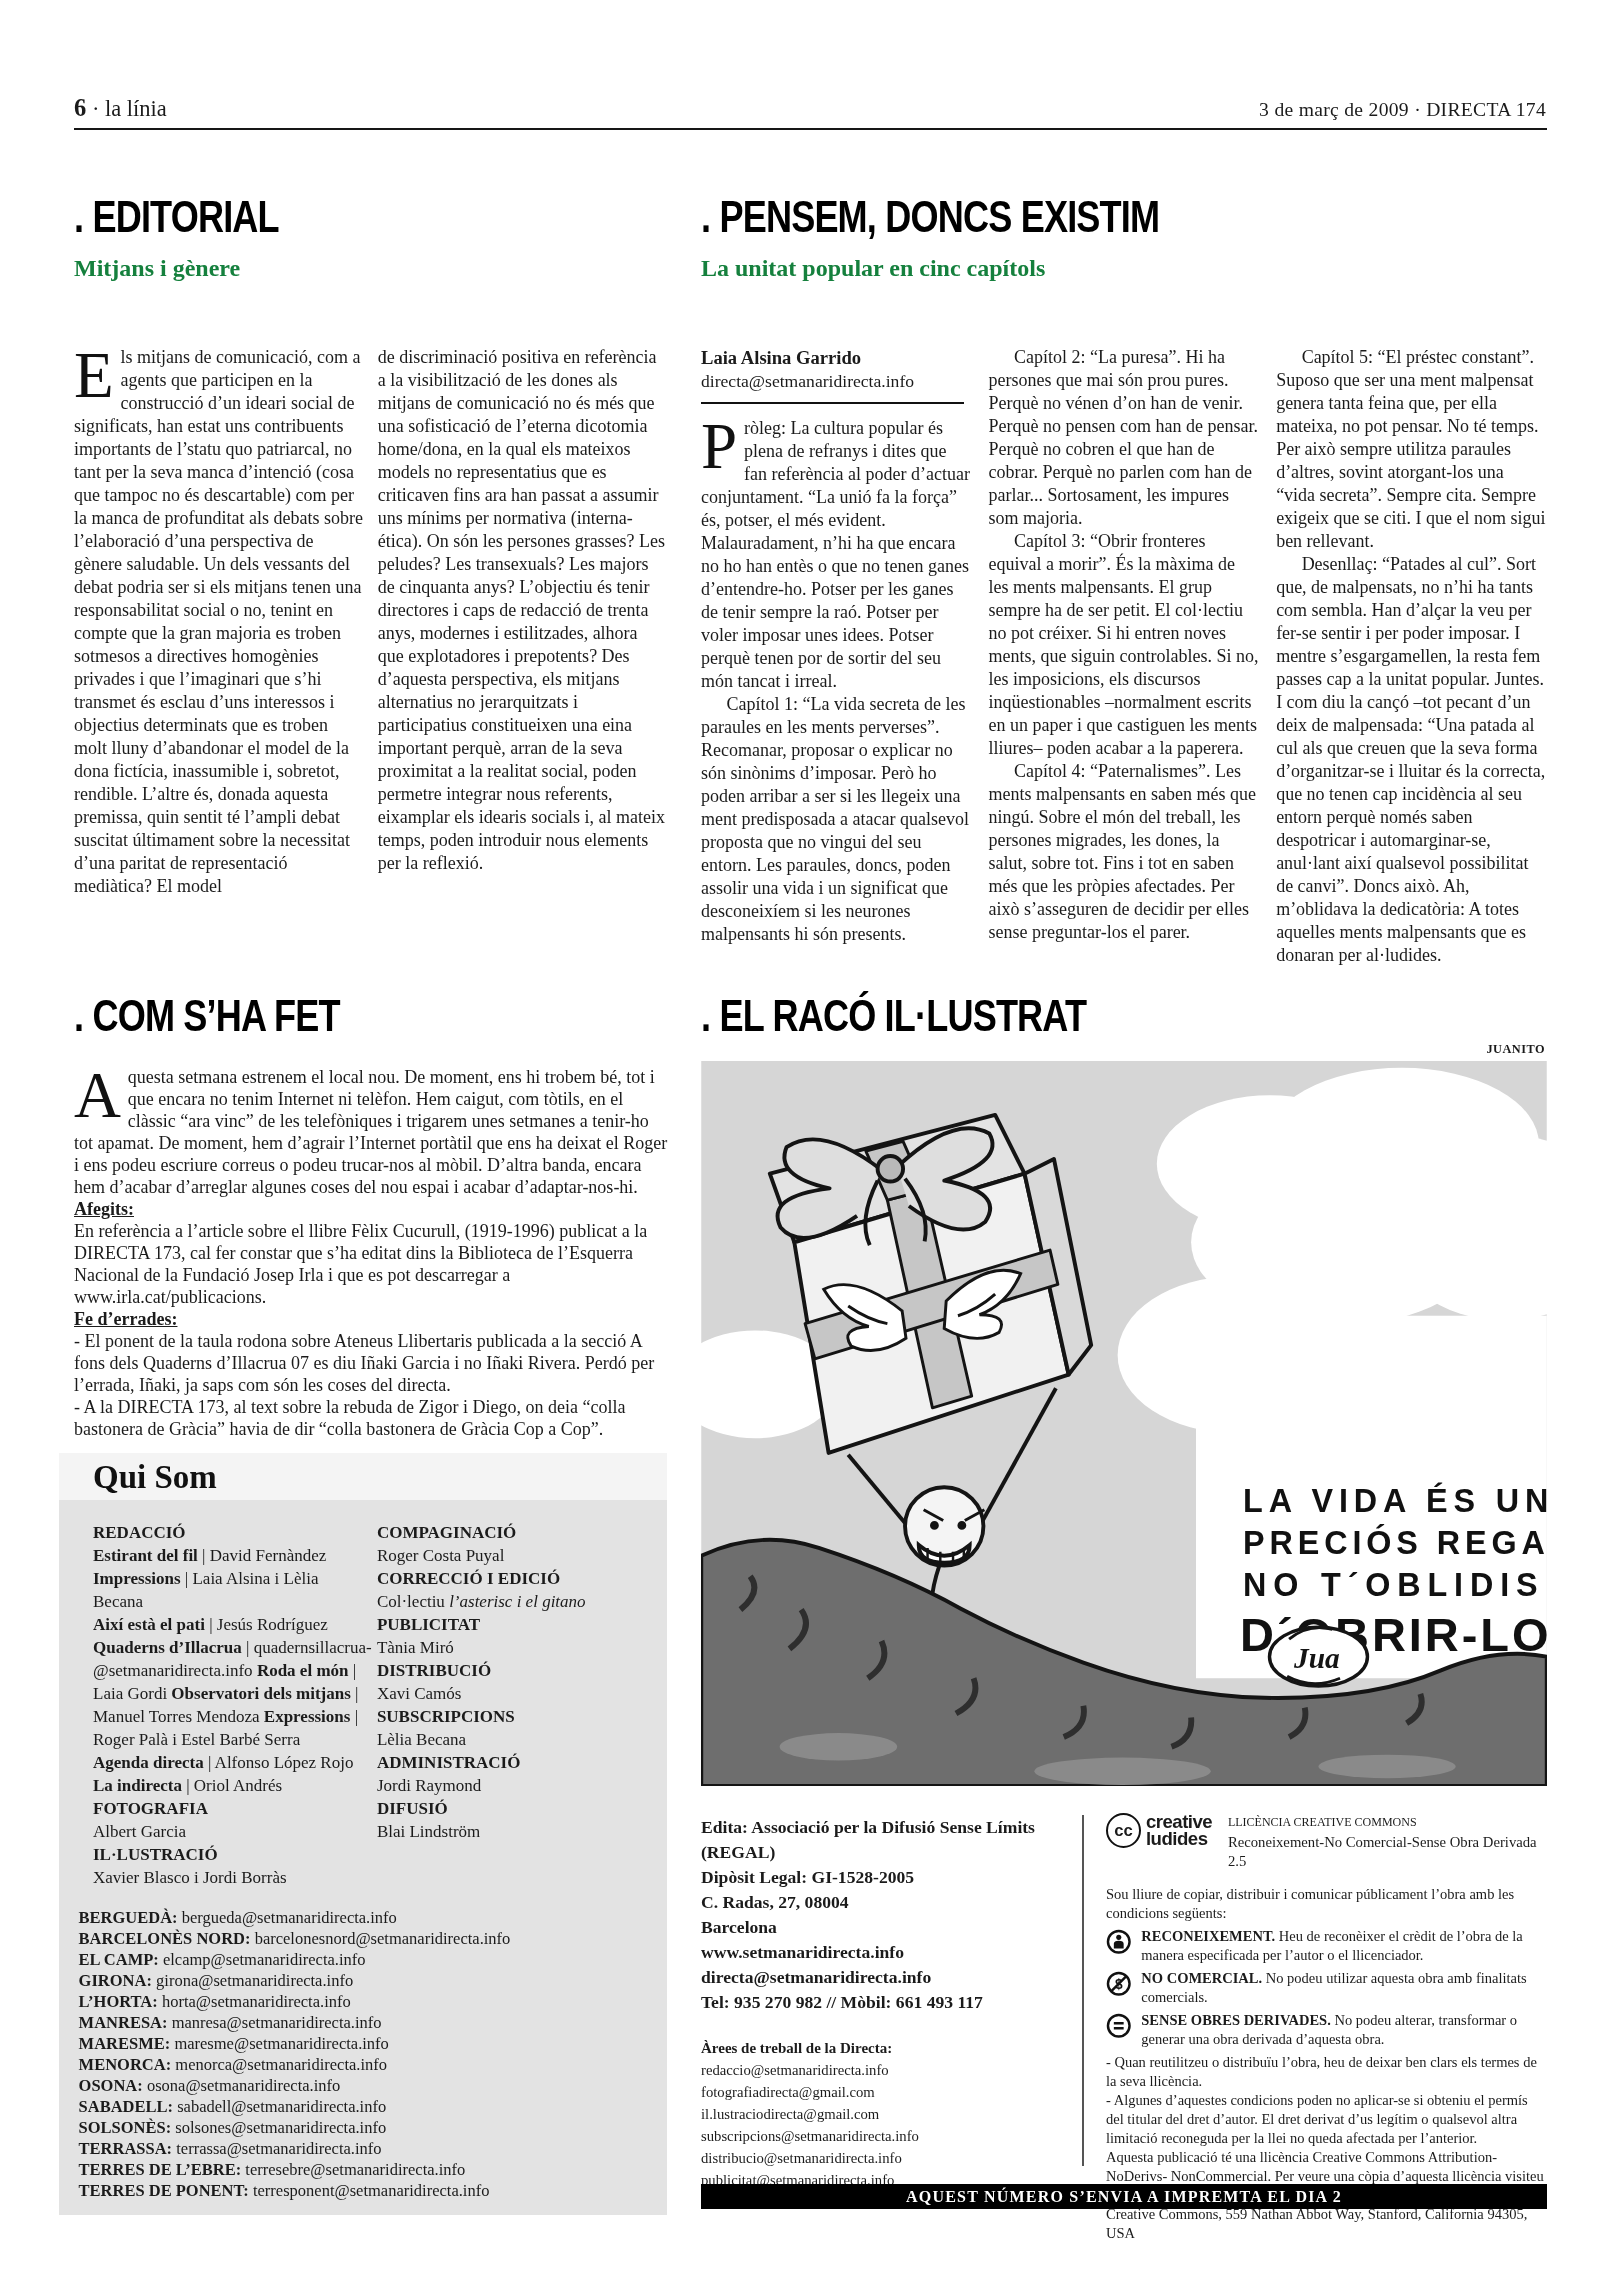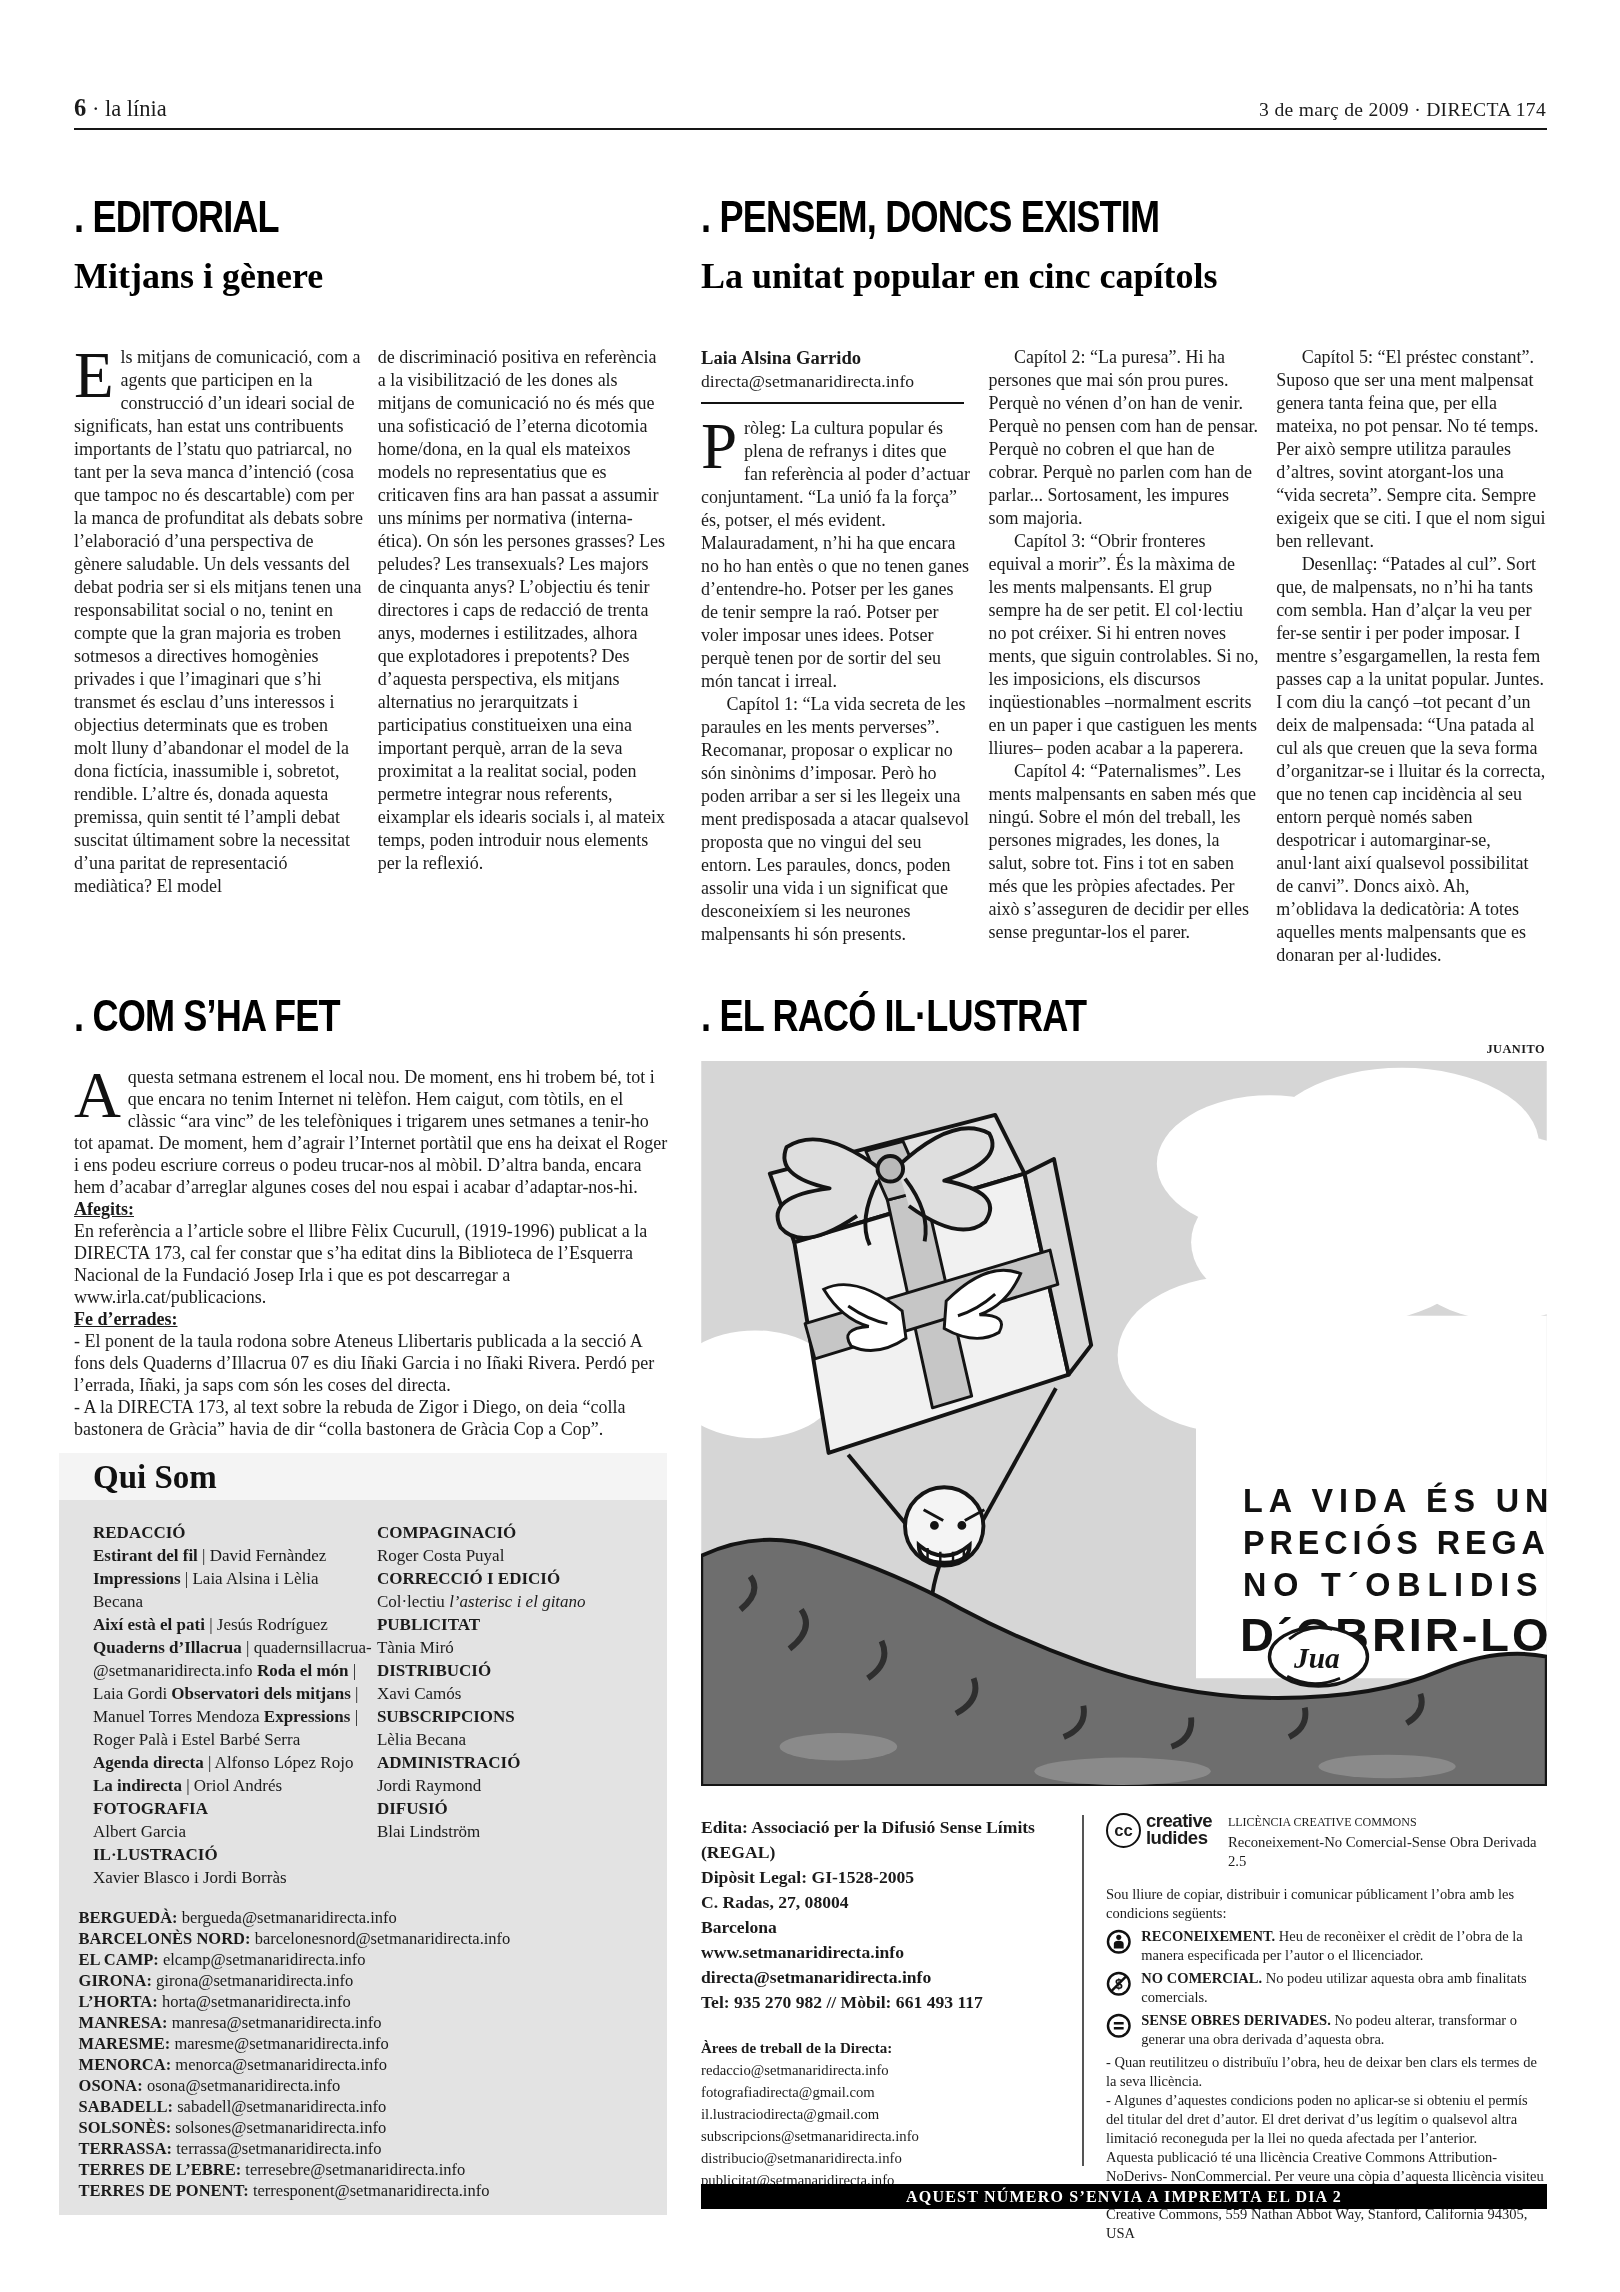--- a/index.html
+++ b/index.html
@@ -9,21 +9,21 @@
 
   
   .hdr-left{position:absolute;left:74px;top:94px;font-size:22.5px;}
   .hdr-left .num{font-weight:bold;font-size:24.5px;}
   .hdr-right{position:absolute;right:74px;top:99px;font-size:19.6px;letter-spacing:0.3px;}
   .hdr-rule{position:absolute;left:74px;top:128px;width:1473px;height:2px;background:#161616;}
 
   
   .kicker{font-family:"Liberation Sans",sans-serif;font-weight:700;font-size:44px;
           letter-spacing:-1px;transform:scaleX(.82);transform-origin:left;white-space:nowrap;color:#000;}
-  .sec-title{font-family:"Liberation Serif",serif;font-weight:bold;font-size:36px;color:#000000;}
+  .sec-title{font-family:"Liberation Serif",serif;font-weight:bold;font-size:24px;color:#15803d;}
 
   .section{position:absolute;}
   .sec-editorial{left:74px;top:186px;width:594px;}
   .sec-pensem{left:701px;top:186px;width:846px;}
   .sec-comshafet{left:74px;top:985px;width:594px;}
   .sec-raco{left:701px;top:985px;width:846px;}
   .abs{position:absolute;}
 
   
   .cols{position:absolute;left:0;right:0;display:flex;}
@@ -70,21 +70,21 @@
   .arees{margin-top:21.6px;}
   .arees-title{font-weight:bold;font-size:15px;line-height:22px;}
   .arees-line{font-size:14.7px;line-height:22px;}
 
   .vrule{position:absolute;left:1082px;top:1815px;width:2px;height:351px;background:#555;}
 
   
   .cc{position:absolute;left:1106px;top:1813px;width:443px;font-size:14.5px;line-height:19px;}
   .cc p{margin:0;}
   .cc-head{display:flex;gap:15.7px;align-items:flex-start;margin-bottom:13.7px;}
-  .cc-logo{display:flex;gap:4.9px;align-items:flex-start;}
+  .cc-logo{display:flex;gap:4.9px;align-items:center;}
   .cc-circle{display:inline-flex;width:31px;height:31px;border:2.9px solid #111;border-radius:50%;
              align-items:center;justify-content:center;font-family:"Liberation Sans",sans-serif;
              font-weight:bold;font-size:16.7px;}
   .cc-words{font-family:"Liberation Sans",sans-serif;font-weight:bold;font-size:18.6px;line-height:16.7px;letter-spacing:-0.5px;}
   .cc-title1{font-weight:normal;font-size:12px;line-height:19.6px;}
   .cc-title2{font-weight:normal;font-size:14.7px;line-height:19.6px;}
   .cc-cond{display:flex;gap:9.8px;margin:3.9px 0;}
   .cc-ico{flex:0 0 25.5px;padding-top:2px;}
   .cc-condtxt .lab{font-weight:bold;}
 

